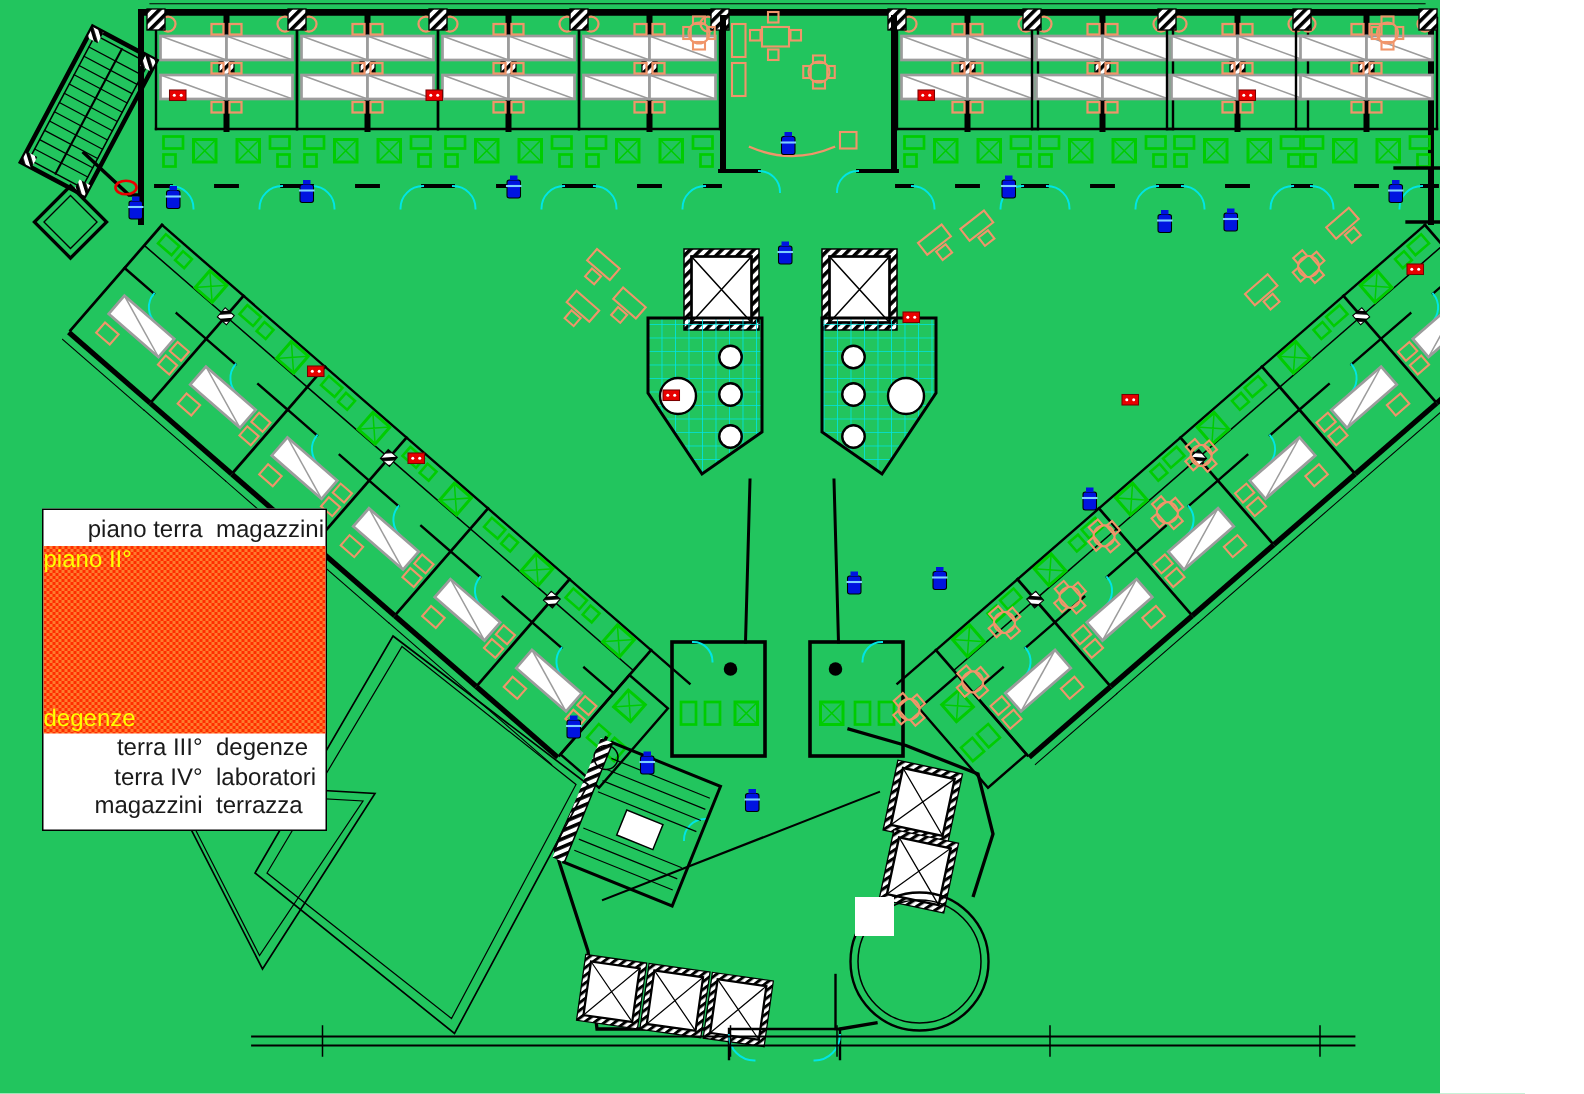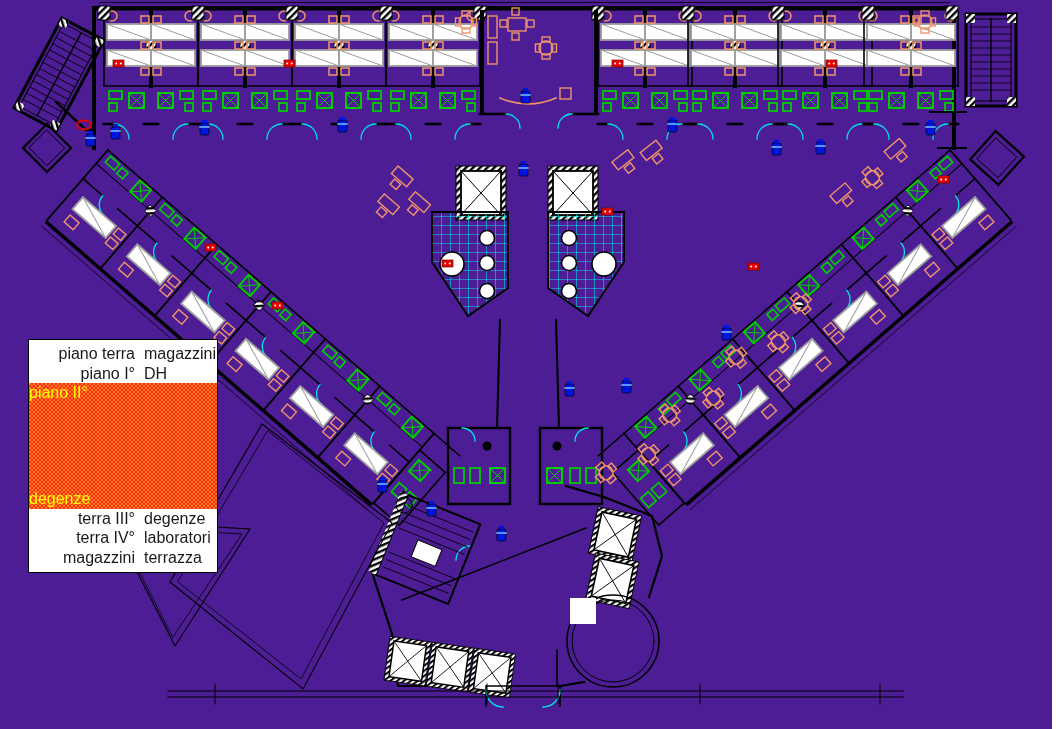--- a/index.html
+++ b/index.html
@@ -1,16 +1,16 @@
 <!DOCTYPE html>
 <html style="--hl-bg: #ff2e00; --hl-fg: #ffff00;"><head>
 <meta charset="utf-8">
 <style>
   html,body{margin:0;padding:0;background:#fff;}
-  .stage{position:relative;width:1052px;height:729px;background:#4c1d95;overflow:hidden;
+  .stage{position:relative;width:960px;height:729px;background:#22c55e;overflow:hidden;
          font-family:"Liberation Sans",sans-serif;}
   .stage svg{position:absolute;left:0;top:0;}
   
   .legend{position:absolute;left:28px;top:339px;width:188px;background:#fff;
           border:1.6px solid #000;padding:4px 0 5px 0;
           font-size:16px;line-height:19.5px;color:#1a1a1a;}
   .lrow{display:flex;align-items:baseline;}
   .lrow .lf{flex:0 0 106px;text-align:right;padding-right:9px;white-space:nowrap;}
   .lrow .lu{text-align:left;white-space:nowrap;}
   .lrow.hl{background:repeating-conic-gradient(var(--hl-bg,#ff2e00) 0% 25%, #ff7b2e 0% 50%) 0 0/4px 4px;
@@ -387,24 +387,20 @@
     <ellipse cx="84" cy="125" rx="7" ry="4.5" stroke="#e80000" stroke-width="1.8"></ellipse>
   </g>
 </g>
 </svg>
 
   <div class="legend">
     <div class="lrow">
       <span class="lf">piano terra</span>
       <span class="lu">magazzini</span>
     </div>
-    <div class="lrow">
-      <span class="lf">piano I°</span>
-      <span class="lu">DH</span>
-    </div>
     <div class="lrow hl">
       <span class="lf">piano II°</span>
       <span class="lu">degenze</span>
     </div>
     <div class="lrow">
       <span class="lf">terra III°</span>
       <span class="lu">degenze</span>
     </div>
     <div class="lrow">
       <span class="lf">terra IV°</span>

